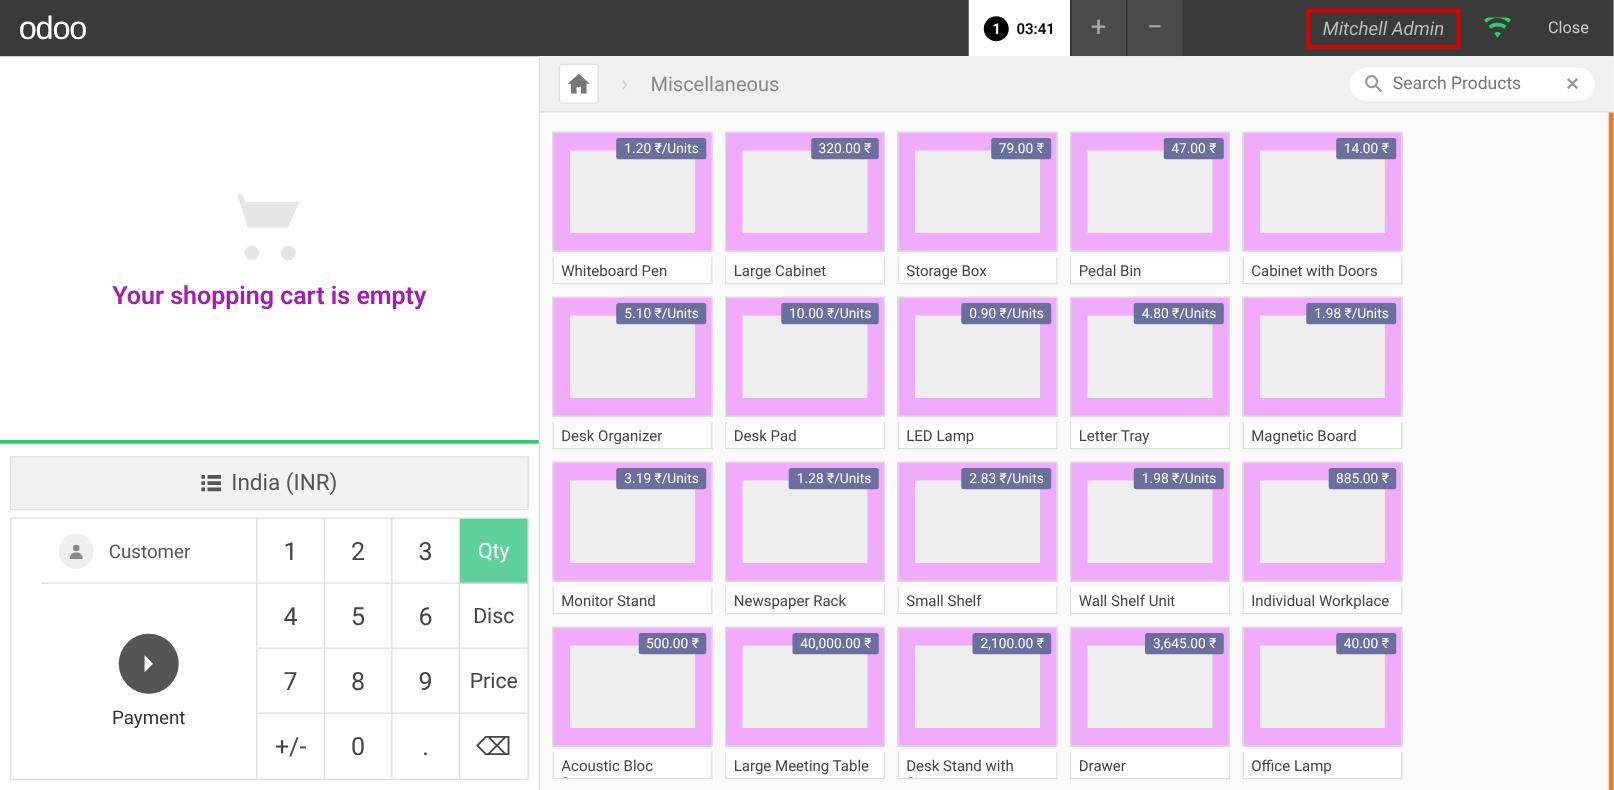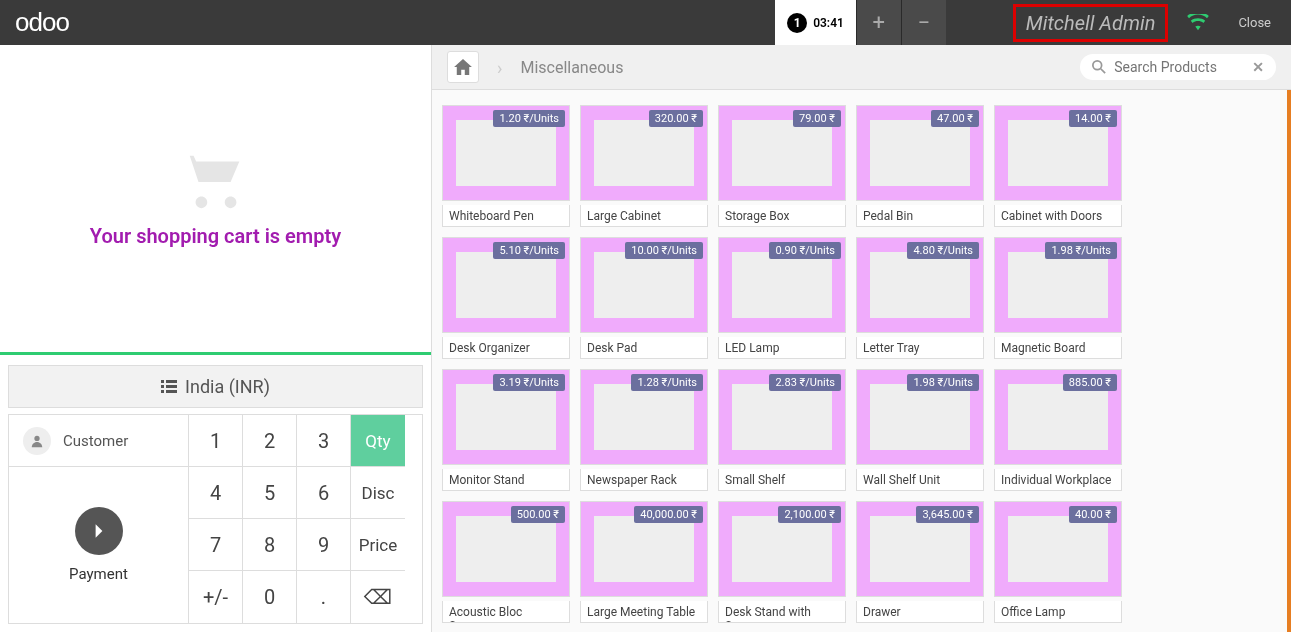--- a/index.html
+++ b/index.html
@@ -8,32 +8,32 @@
 .topbar { height:45px; background:#3a3a3a; display:flex; align-items:center; color:#ccc; }
 .logo { width:100px; padding-left:15px; font-size:26px; font-weight:400; color:#fff; letter-spacing:-1px; display:flex; align-items:center; }
 .logo-text { font-family:sans-serif; }
 .topbar-spacer { flex:1 0 330px; }
 .tab-box { display:flex; align-items:center; height:45px; }
 .tab { background:#fff; height:45px; padding:0 12px; display:flex; align-items:center; gap:6px; }
 .tab-num { width:20px; height:20px; border-radius:50%; background:#000; color:#fff; font-size:12px; display:flex; align-items:center; justify-content:center; font-weight:bold; }
 .tab-time { color:#000; font-size:12px; font-weight:600; }
 .plus-btn,.minus-btn { width:45px; height:45px; background:#4a4a4a; color:#aaa; font-size:22px; display:flex; align-items:center; justify-content:center; border-left:1px solid #2a2a2a; cursor:pointer; }
 .topbar-right { flex:1; display:flex; justify-content:flex-end; align-items:center; height:45px; }
-.user-box { border:3px solid #d00; padding:4px 10px; font-style:italic; font-size:20px; color:#bbb; margin-right:10px; }
+.user-box { border:3px solid #d00; padding:4px 10px; font-style:italic; font-size:15px; color:#bbb; margin-right:10px; }
 .wifi { width:40px; display:flex; justify-content:center; color:#2ecc71; }
 .close-btn { padding:0 20px; height:45px; display:flex; align-items:center; font-size:13px; color:#ccc; cursor:pointer; }
 
 .main { display:flex; height:587px; }
 .left-panel { width:432px; display:flex; flex-direction:column; border-right:1px solid #ddd; }
 .cart-area { flex:1; display:flex; flex-direction:column; align-items:center; justify-content:center; }
 .cart-icon { color:#e5e5e5; margin-bottom:15px; }
 .cart-empty-text { color:#a21caf; font-size:20px; font-weight:600; }
 .green-line { height:3px; background:#2ecc71; }
 .currency-bar { margin:10px 8px 6px; background:#f2f2f2; border:1px solid #ddd; padding:10px; text-align:center; font-size:18px; color:#555; display:flex; align-items:center; justify-content:center; gap:8px; }
-.keypad-wrap { margin:0 8px 8px; border:1px solid #ddd; display:flex; }
+.keypad-wrap { margin:0 8px 8px; border:1px solid #ddd; display:flex;padding-left:24px; }
 .payment-col { width:180px; border-right:1px solid #ddd; display:flex; flex-direction:column; }
 .customer-row { height:52px; border-bottom:1px solid #ddd; display:flex; align-items:center; padding:0 14px; gap:12px; color:#555; font-size:15px; }
 .cust-icon { width:28px; height:28px; border-radius:50%; background:#eee; display:flex; align-items:center; justify-content:center; color:#888; }
 .payment-btn { flex:1; display:flex; flex-direction:column; align-items:center; justify-content:center; gap:10px; }
 .pay-circle { width:48px; height:48px; border-radius:50%; background:#555; display:flex; align-items:center; justify-content:center; }
 .pay-label { font-size:15px; color:#333; }
 .keypad { flex:1; display:grid; grid-template-columns:repeat(3,54px) 54px; grid-template-rows:repeat(4,52px); }
 .key { border-right:1px solid #ddd; border-bottom:1px solid #ddd; display:flex; align-items:center; justify-content:center; font-size:20px; color:#444; cursor:pointer; }
 .key.mode { font-size:17px; }
 .key.qty { background:#5fcf9e; color:#fff; }

